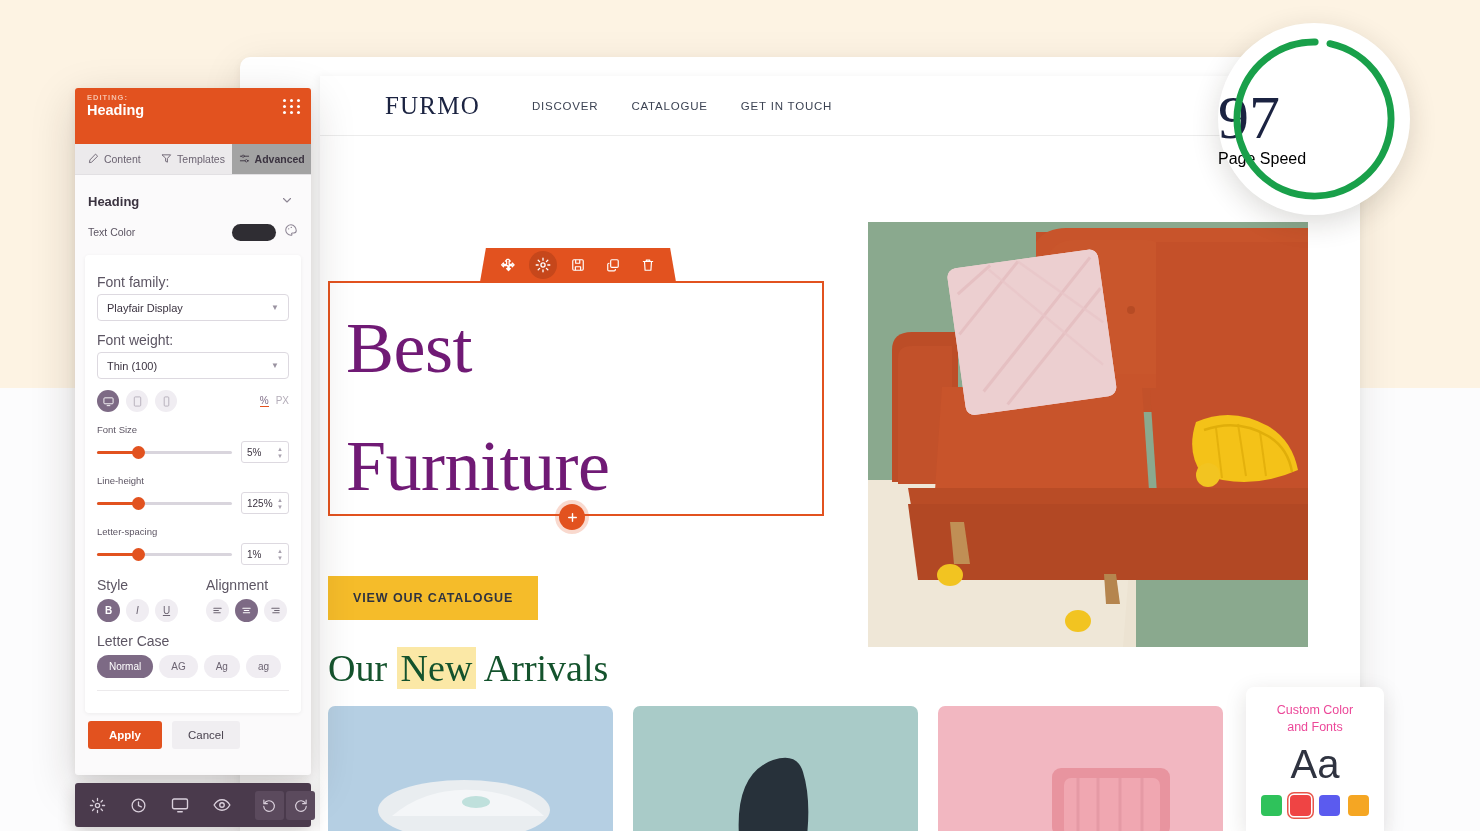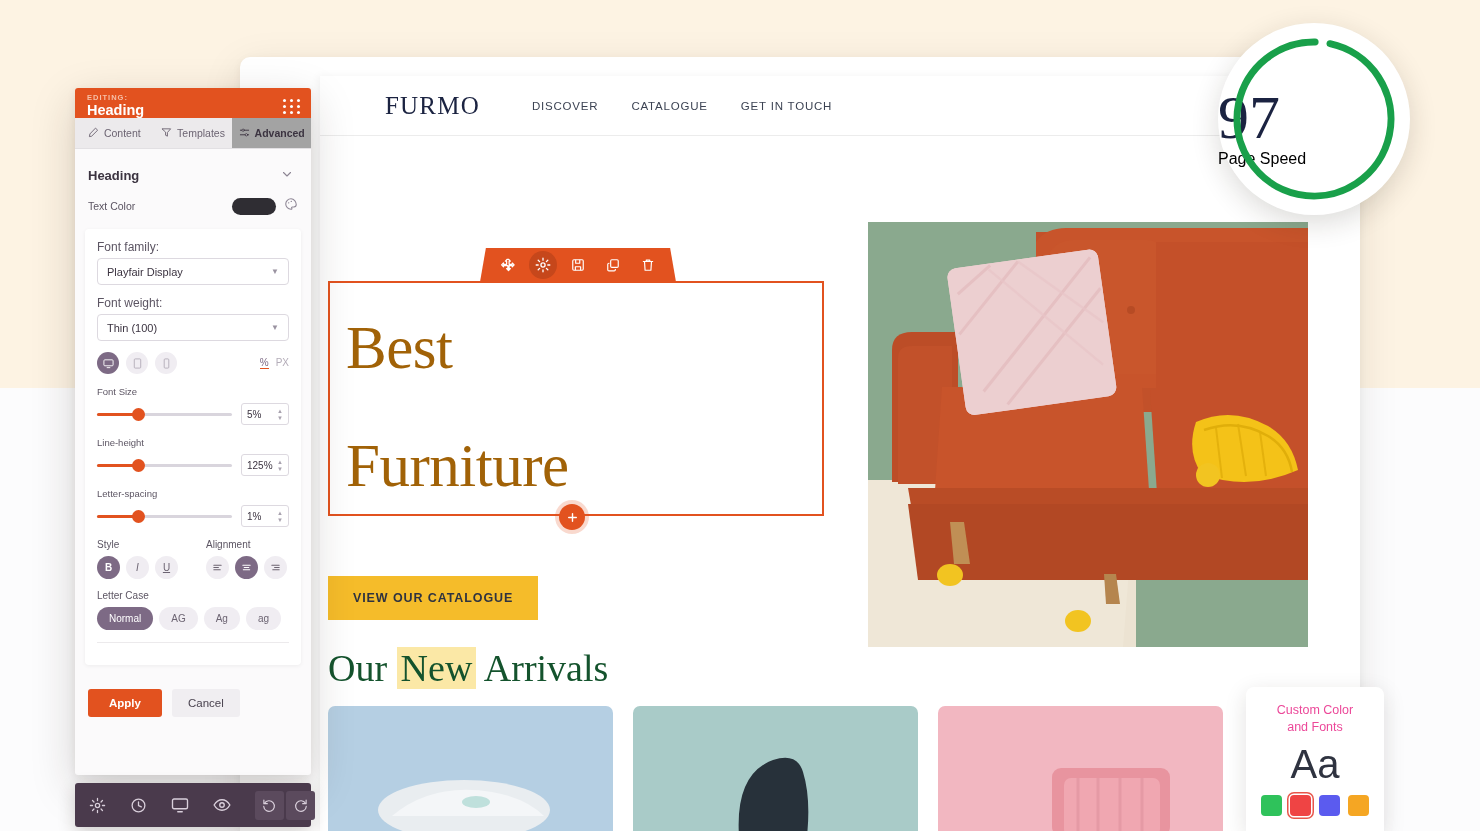--- a/index.html
+++ b/index.html
@@ -85,22 +85,22 @@
 
   
   #heading-box {
     position: absolute; left: 8px; top: 145px;
     width: 496px; height: 235px;
     border: 2px solid #e2521f;
     background: #fff; z-index: 4;
   }
   #heading-text {
     font-family: "Liberation Serif", serif;
-    font-size: 61px; line-height: 118px;
-    color: #a16207; letter-spacing: -0.5px;
+    font-size: 72px; line-height: 118px;
+    color: #701a75; letter-spacing: -0.5px;
     padding: 6px 0 0 16px;
   }
   #add-handle {
     position: absolute; left: 239px; top: 368px;
     width: 26px; height: 26px; border-radius: 50%;
     background: #e2521f;
     box-shadow: 0 0 0 4px rgba(226,82,31,0.22);
     display: flex; align-items: center; justify-content: center;
     z-index: 6; cursor: pointer;
   }
@@ -141,21 +141,21 @@
   
   #editor-panel {
     position: absolute; left: 75px; top: 88px;
     width: 236px; height: 687px;
     background: #fbfafb;
     border-radius: 3px;
     box-shadow: 0 14px 45px rgba(40,30,20,0.18), 0 3px 10px rgba(40,30,20,0.08);
     overflow: hidden; z-index: 20;
   }
   #panel-header {
-    height: 30px; background: #e2521f; color: #fff;
+    height: 56px; background: #e2521f; color: #fff;
     padding: 5px 12px; position: relative;
   }
   #panel-editing-label {
     font-size: 7.5px; letter-spacing: 1px; font-weight: 700;
     color: #f6c0a8; text-transform: uppercase;
   }
   #panel-title { font-size: 14.5px; font-weight: 700; line-height: 17px; }
   #panel-grip {
     position: absolute; right: 10px; top: 11px;
     display: grid; grid-template-columns: repeat(3, 4px);
@@ -193,21 +193,21 @@
     background: #7d6a85; color: #fff; font-size: 10px; font-weight: 700;
     border-radius: 11px; padding: 4px 11px 4px 8px;
     display: flex; align-items: center; gap: 4px; cursor: pointer;
   }
 
   #typo-card {
     margin: 8px 10px 0 10px; background: #fff;
     border-radius: 4px; padding: 11px 12px 12px 12px;
     box-shadow: 0 1px 4px rgba(0,0,0,0.06);
   }
-  .field-label { font-size: 12px; color: #5c5563; margin-bottom: 4px; }
+  .field-label { font-size: 14px; color: #5c5563; margin-bottom: 4px; margin-top: 8px; }
   .select-box {
     height: 27px; border: 1px solid #ddd9e0; border-radius: 4px;
     display: flex; align-items: center; justify-content: space-between;
     padding: 0 9px; font-size: 11px; color: #3b3340; background: #fff;
     margin-bottom: 11px; cursor: pointer;
   }
   .caret { color: #9a93a1; font-size: 8px; }
 
   #device-row {
     display: flex; align-items: center; justify-content: space-between;
@@ -238,21 +238,21 @@
     border-radius: 50%; background: #e2521f; cursor: pointer;
   }
   .num-box {
     width: 48px; height: 22px; border: 1px solid #ddd9e0; border-radius: 3px;
     display: flex; align-items: center; justify-content: space-between;
     padding: 0 5px; font-size: 10px; color: #3b3340; background: #fff;
   }
   .spin { display: flex; flex-direction: column; gap: 1px; color: #a8a1ae; font-size: 6px; line-height: 6px; }
 
   #style-align-row { display: flex; gap: 28px; margin-bottom: 11px; }
-  .group-label { font-size: 10px; color: #5c5563; margin-bottom: 6px; }
+  .group-label { font-size: 14px; color: #5c5563; margin-bottom: 6px; }
   .btn-group { display: flex; gap: 6px; }
   .rbtn {
     width: 23px; height: 23px; border-radius: 50%;
     background: #f0edf2; color: #6c6472;
     display: flex; align-items: center; justify-content: center;
     font-size: 10px; cursor: pointer;
   }
   .rbtn.active { background: #7d6a85; color: #fff; }
 
   #letter-case-group { display: flex; gap: 6px; }
@@ -678,21 +678,21 @@
     <div id="letter-case-group">
       <div class="case-pill active">Normal</div>
       <div class="case-pill">AG</div>
       <div class="case-pill">Ag</div>
       <div class="case-pill">ag</div>
     </div>
 
     <div id="panel-divider"></div>
   </div>
 
-  <div id="action-row" style="margin-top:24px">
+  <div id="action-row" style="margin-top:8px">
     <button id="apply-btn">Apply</button>
     <button id="cancel-btn">Cancel</button>
   </div>
 </div>
 
 <div id="editor-footer">
   <span class="footer-icon">
     <svg width="17" height="17" viewBox="0 0 24 24" fill="none" stroke="#d9cfdb" stroke-width="1.8">
       <circle cx="12" cy="12" r="3"></circle>
       <path d="M12 2v3M12 19v3M2 12h3M19 12h3M5 5l2 2M17 17l2 2M19 5l-2 2M7 17l-2 2" stroke-linecap="round"></path>

